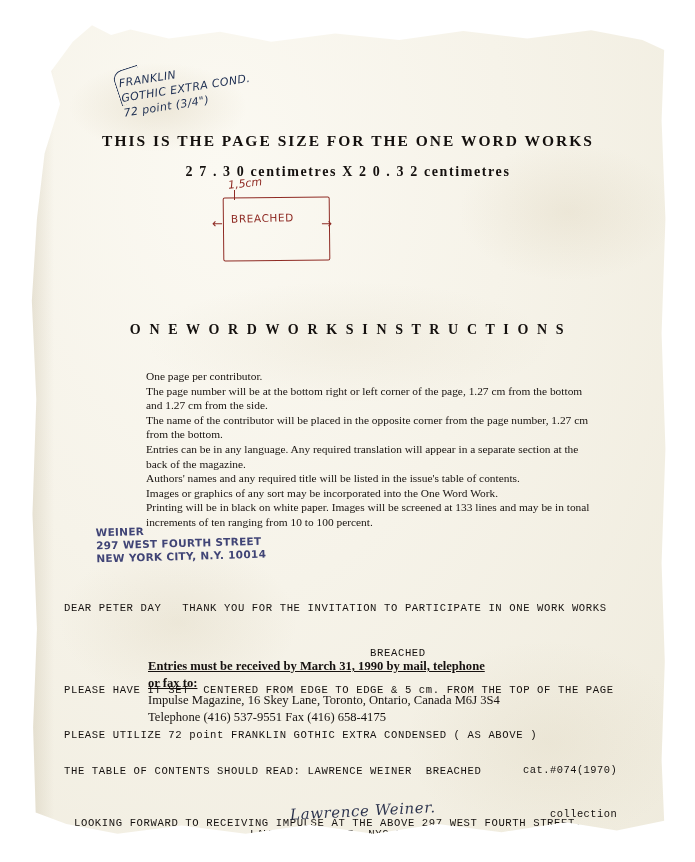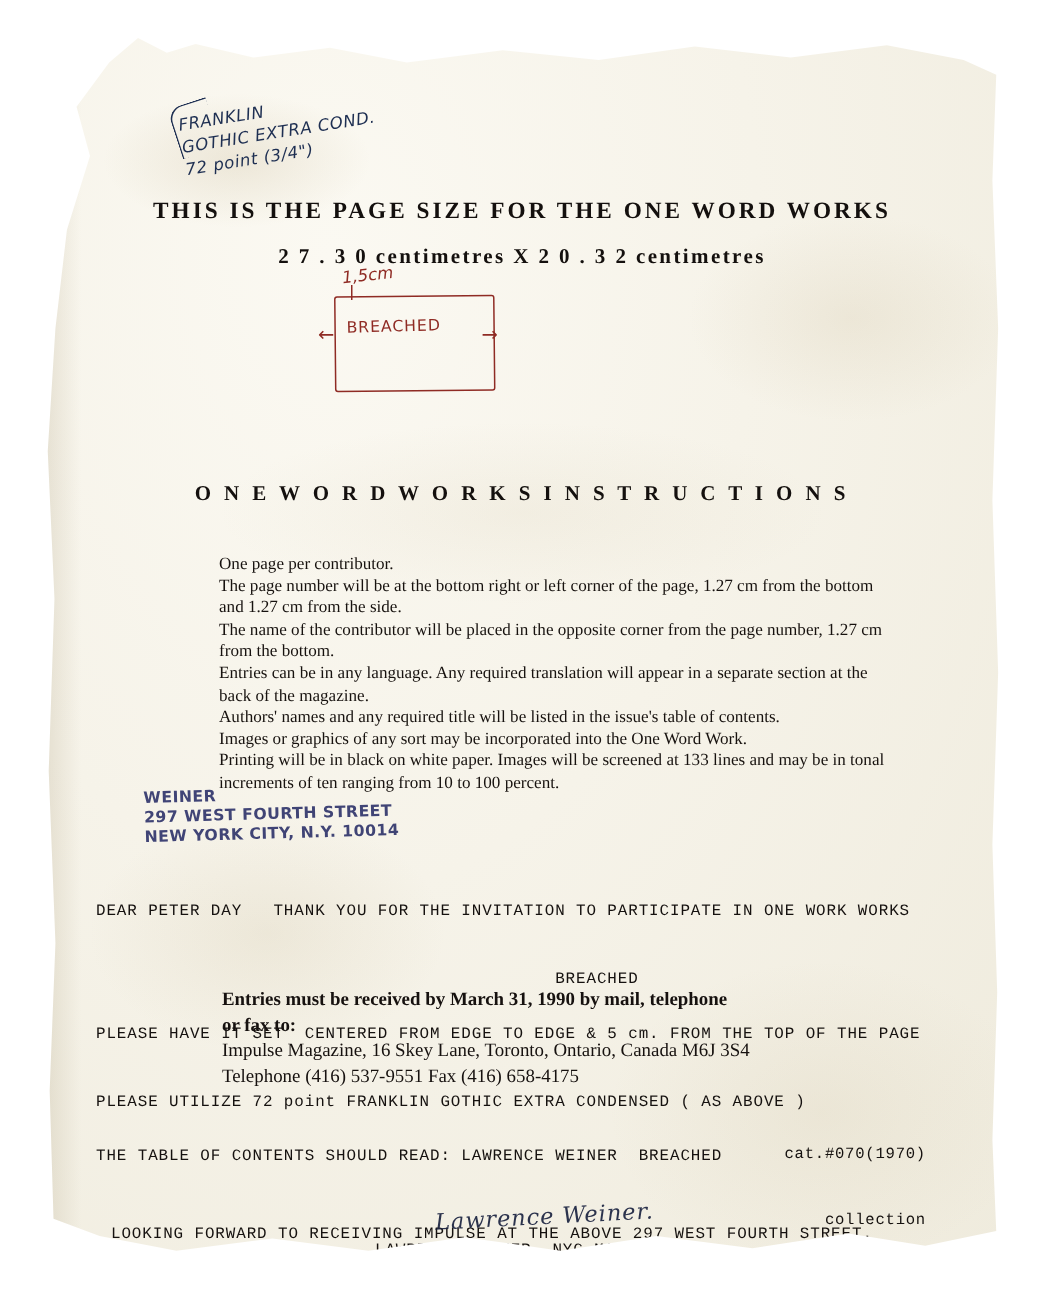--- a/index.html
+++ b/index.html
@@ -199,21 +199,21 @@
   #entry-details {
     position: absolute;
     left: 120px;
     top: 636px;
     width: 460px;
     color: #16110f;
     font-family: "Liberation Serif", serif;
     font-size: 12.6px;
     line-height: 17px;
   }
-  #entry-details .b { font-weight: bold; }
+  #entry-details .b { font-weight: bold; text-decoration: underline; }
 
   
   #catalog-block {
     position: absolute;
     left: 495px;
     top: 712px;
     color: #15110f;
     font-family: "Liberation Mono", monospace;
     font-size: 10.4px;
     line-height: 14.5px;
@@ -299,21 +299,21 @@
       <div class="b">or fax to:</div>
       <div>Impulse Magazine, 16 Skey Lane, Toronto, Ontario, Canada M6J 3S4</div>
       <div>Telephone  (416)  537-9551   Fax  (416)  658-4175</div>
     </div>
 
     <div class="tw" id="tw-block-3">
       <div>THE TABLE OF CONTENTS SHOULD READ: LAWRENCE WEINER  BREACHED</div>
     </div>
 
     <div id="catalog-block">
-      <div>cat.#070(1970)</div>
+      <div>cat.#074(1970)</div>
       <div>    collection</div>
       <div>PUBLIC FREEHOLD</div>
     </div>
 
     <div class="tw" id="tw-block-4">
       <div>LOOKING FORWARD TO RECEIVING IMPULSE AT THE ABOVE 297 WEST FOURTH STREET.</div>
     </div>
 
     <div id="signature">Lawrence Weiner.</div>
 

